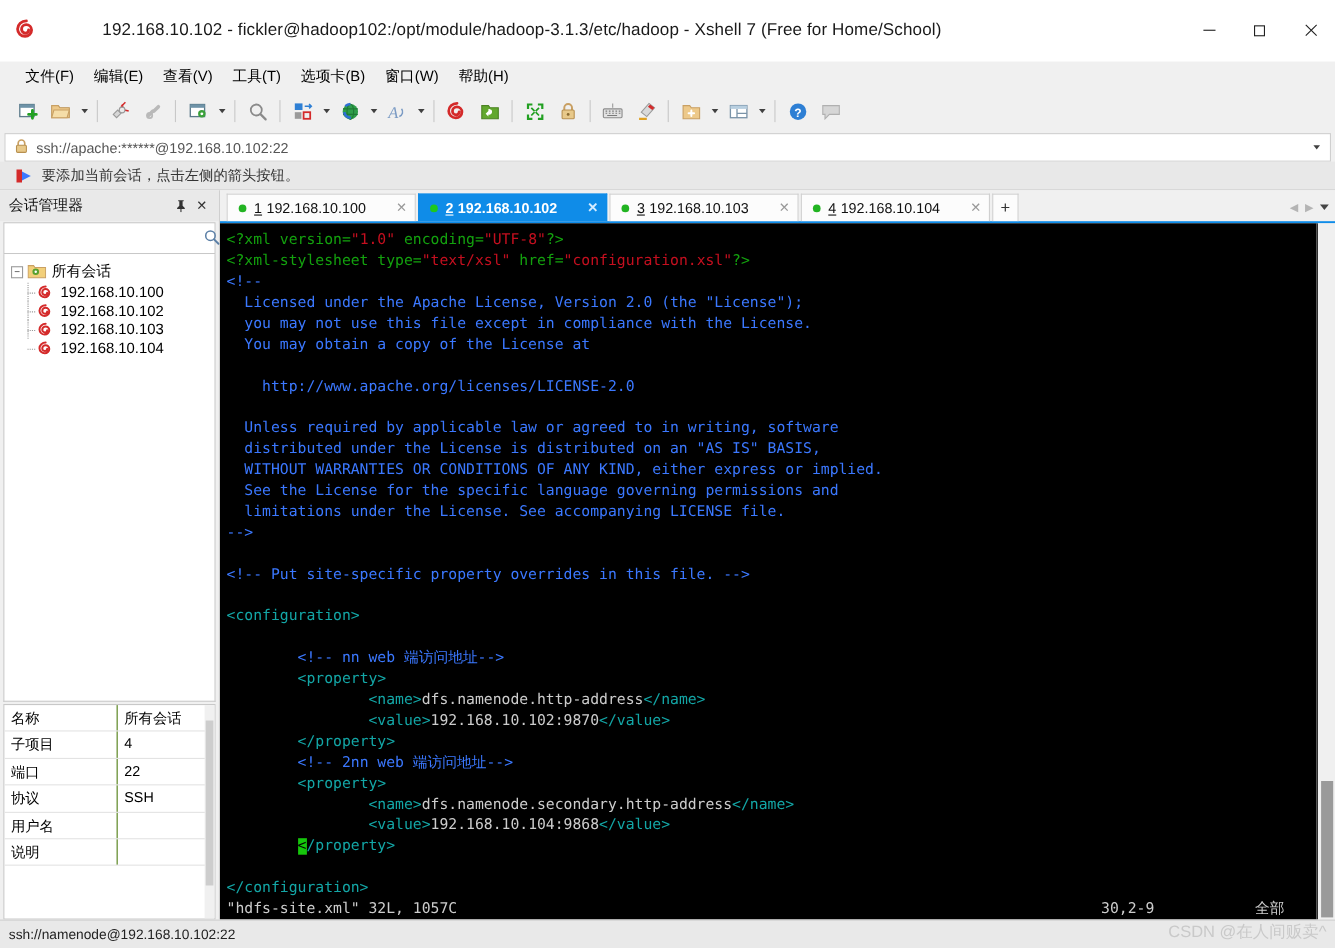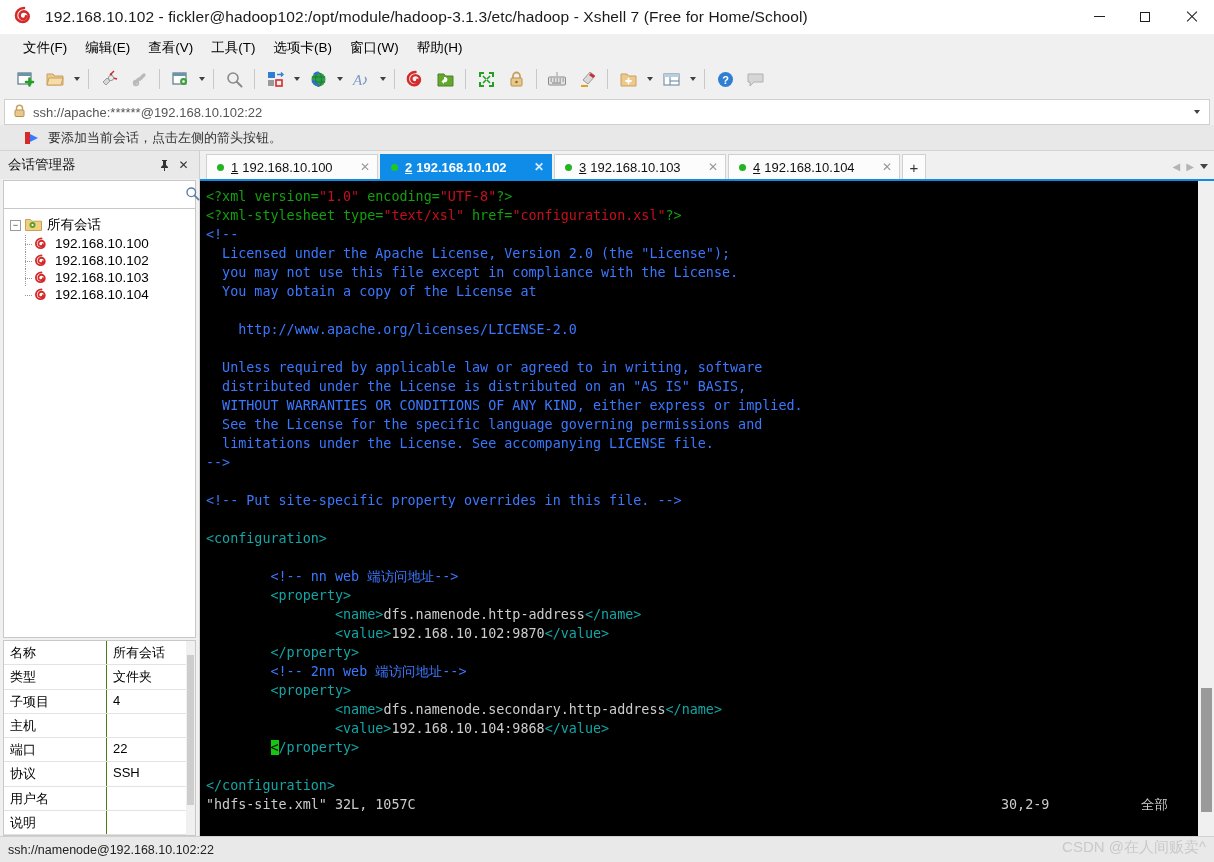--- a/index.html
+++ b/index.html
@@ -7,21 +7,21 @@
   body {
     font-family: "Liberation Sans", sans-serif;
     font-size: 12px;
     background: #f0f0f0;
     color:#000;
     -webkit-font-smoothing: antialiased;
   }
   .app { width:1214px; height:862px; display:flex; flex-direction:column; background:#f0f0f0; position:relative; }
 
   
-  .titlebar { height:34px; display:flex; align-items:center; background:#ffffff; border-bottom:1px solid #ffffff; }
+  .titlebar { height:56px; display:flex; align-items:center; background:#ffffff; border-bottom:1px solid #ffffff;gap:48px; }
   .titlebar .app-icon { width:22px; height:22px; margin-left:14px; margin-right:9px; position:relative; flex:0 0 auto; }
   .spiral { width:20px; height:20px; }
   .titlebar .title-text { font-size:15.5px; color:#1a1a1a; letter-spacing:0.1px; white-space:nowrap; flex:1; }
   .wincontrols { display:flex; height:39px; }
   .wincontrol { width:46px; height:39px; display:flex; align-items:center; justify-content:center; }
   .wc-min { width:11px; height:1px; background:#202020; }
   .wc-max { width:10px; height:10px; border:1px solid #202020; }
   .wc-close { width:13px; height:13px; position:relative; }
   .wc-close:before,.wc-close:after { content:""; position:absolute; left:0; top:6px; width:14px; height:1px; background:#202020; }
   .wc-close:before { transform:rotate(45deg); }
@@ -38,21 +38,21 @@
   .caret { width:0;height:0;border-left:3.5px solid transparent;border-right:3.5px solid transparent;border-top:4px solid #404040; }
   .tb-sep { width:1px; height:20px; background:#c8c8c8; margin:0 5px; }
 
   
   .addressbar { height:26px; margin:2px 4px 0 4px; background:#fff; border:1px solid #cfcfcf; display:flex; align-items:center; padding:0 4px; }
   .addressbar .lock { margin:0 7px 0 4px; }
   .addr-text { font-size:13px; color:#555; flex:1; white-space:nowrap; }
   .addr-caret { width:16px; display:flex; justify-content:center; }
 
   
-  .noticebar { height:26px; display:flex; align-items:center; background:#e8e8e8; padding-left:24px; border-bottom:1px solid #d4d4d4; }
+  .noticebar { height:26px; display:flex; align-items:center; background:#e8e8e8; padding-left:14px; border-bottom:1px solid #d4d4d4; }
   .noticebar .arrow-ico { margin-right:8px; display:flex; }
   .notice-text { font-size:13px; color:#333; white-space:nowrap; }
 
   
   .bodyrow { flex:1; display:flex; min-height:0; background:#f0f0f0; }
 
   
   .sidebar { width:200px; display:flex; flex-direction:column; background:#f0f0f0; border-right:1px solid #cfcfcf; }
   .sb-header { height:28px; display:flex; align-items:center; padding:0 6px 0 8px; background:#e9e9e9; }
   .sb-title { font-size:13.5px; flex:1; color:#111; white-space:nowrap; }
@@ -409,30 +409,22 @@
           <span class="tree-label">192.168.10.104</span>
         </div>
       </div>
 
       <div class="props">
         <div class="prow">
           <div class="pkey">名称</div>
           <div class="pval">所有会话</div>
         </div>
         <div class="prow">
-          <div class="pkey">类型</div>
-          <div class="pval">文件夹</div>
-        </div>
-        <div class="prow">
           <div class="pkey">子项目</div>
           <div class="pval">4</div>
-        </div>
-        <div class="prow">
-          <div class="pkey">主机</div>
-          <div class="pval"></div>
         </div>
         <div class="prow">
           <div class="pkey">端口</div>
           <div class="pval">22</div>
         </div>
         <div class="prow">
           <div class="pkey">协议</div>
           <div class="pval">SSH</div>
         </div>
         <div class="prow">

